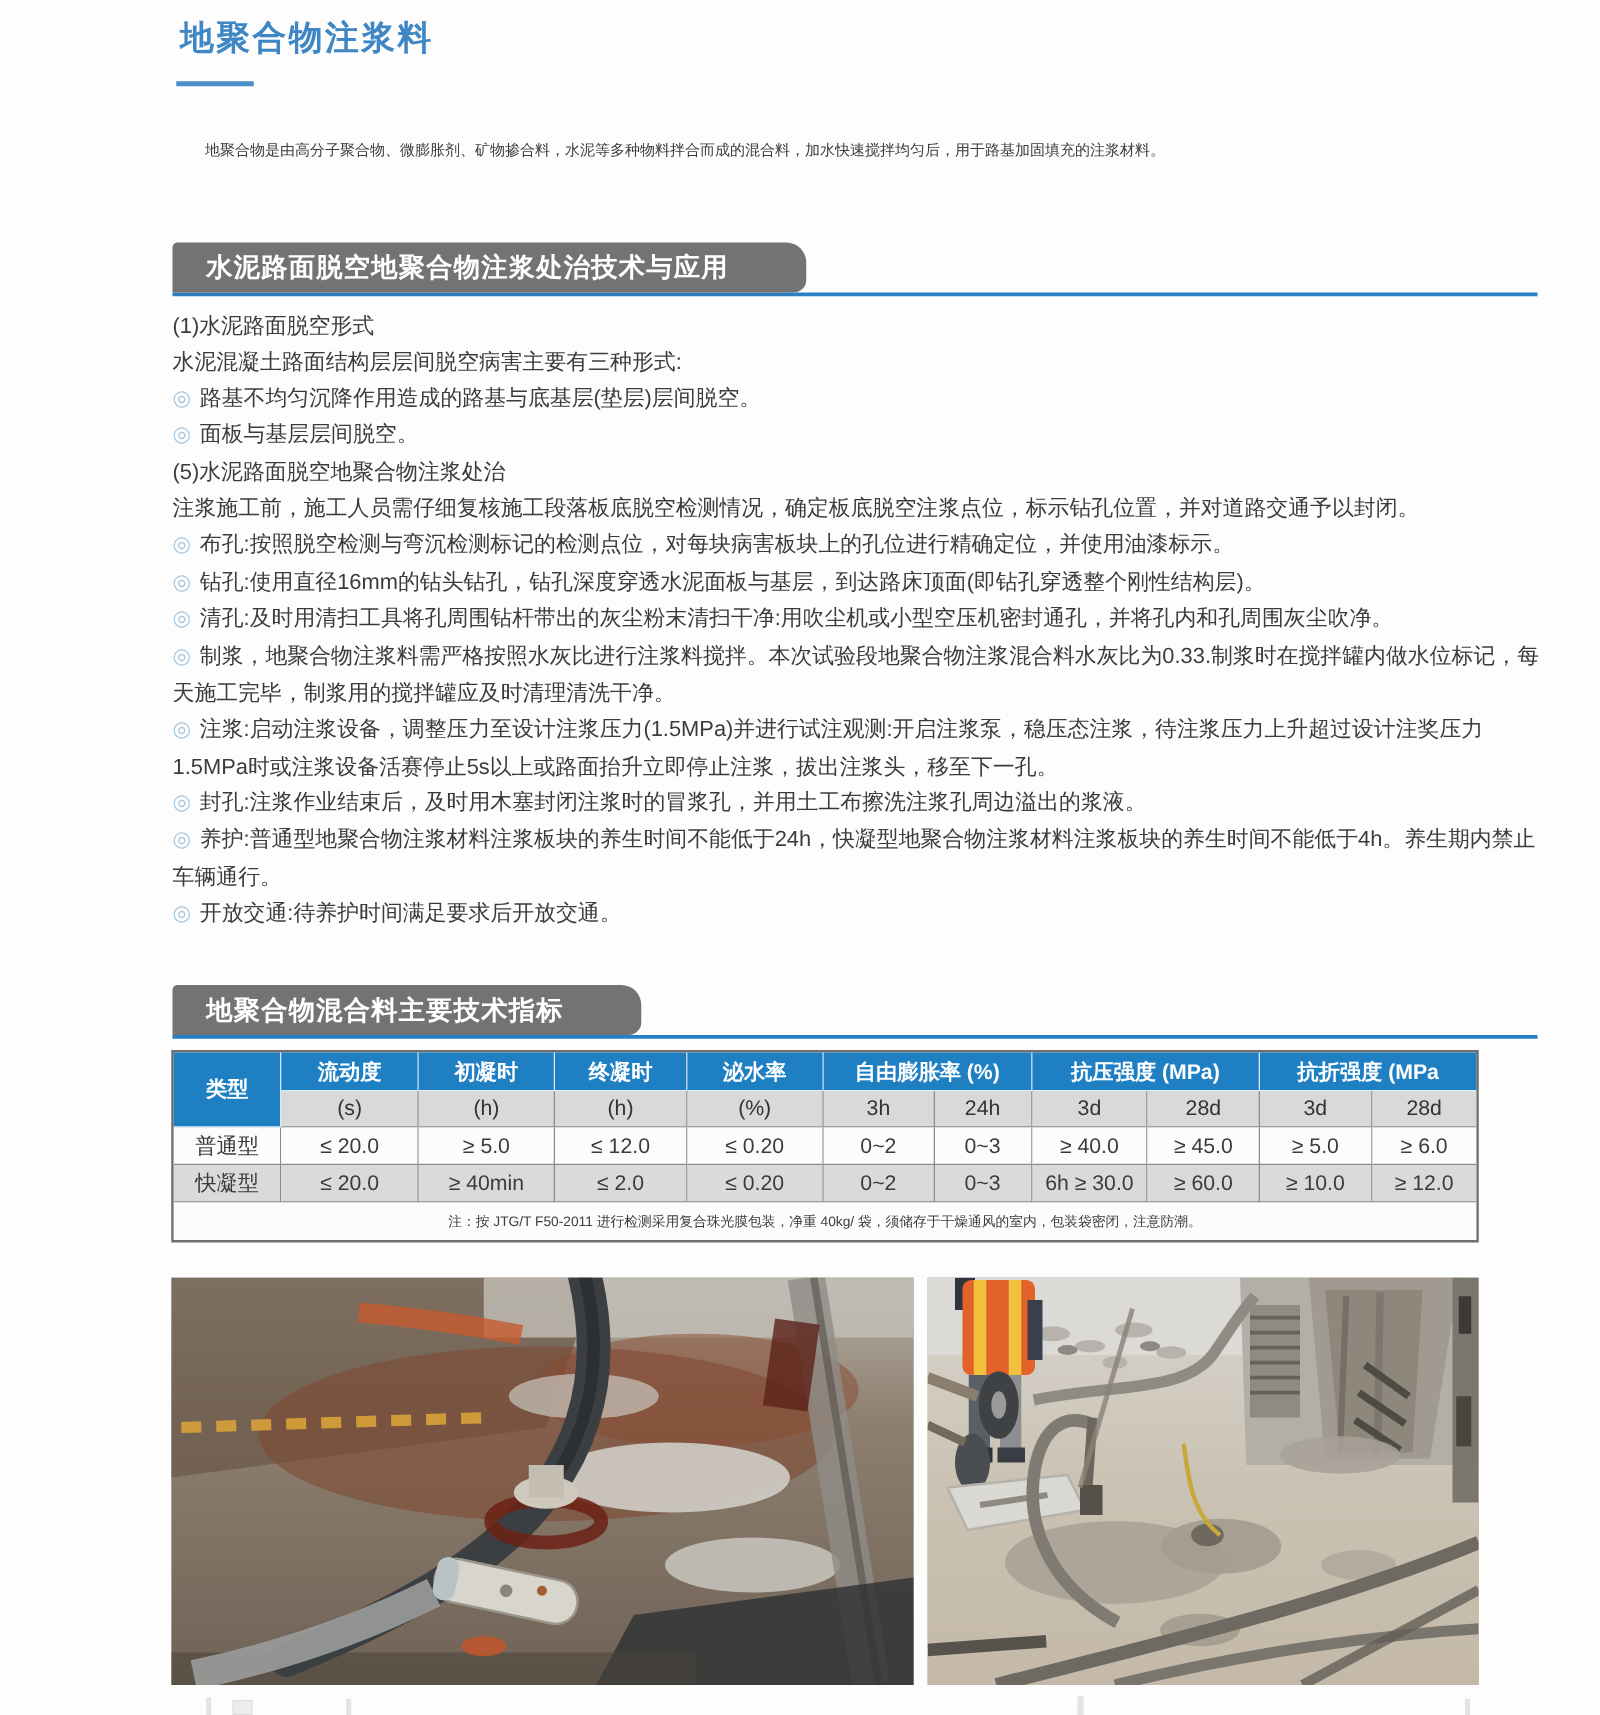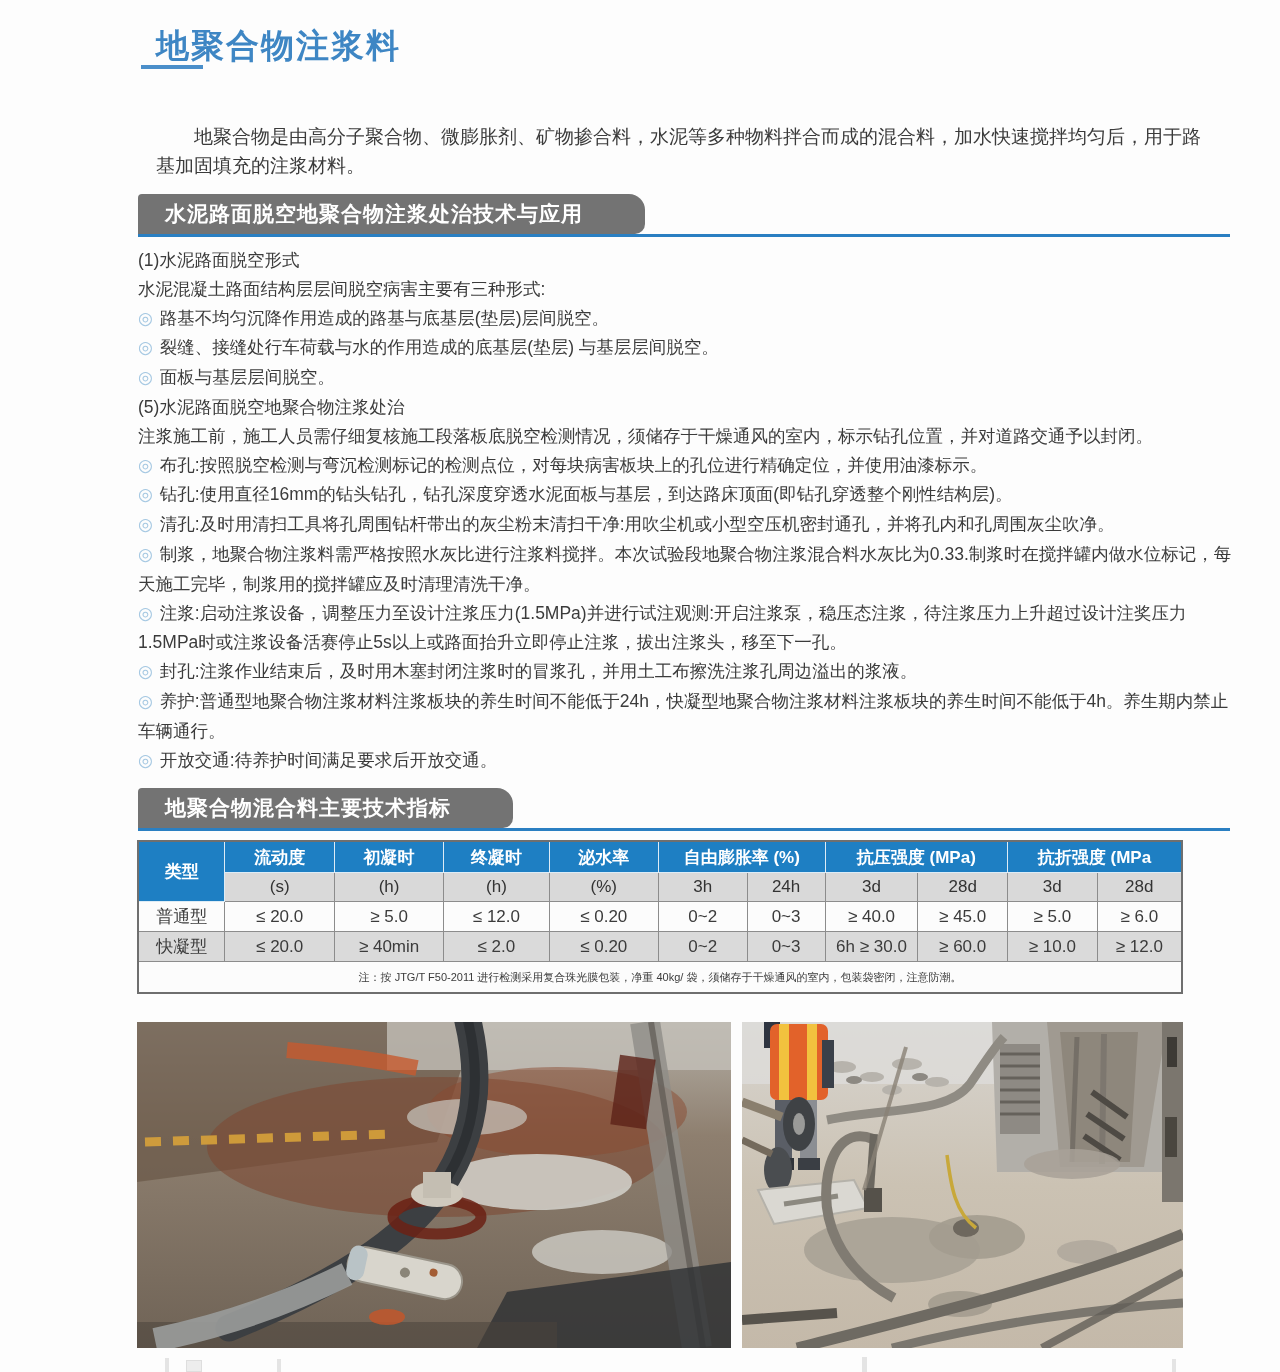--- a/index.html
+++ b/index.html
@@ -7,30 +7,30 @@
   body {
     width:1280px; height:1372px;
     background:#fdfdfd;
     font-family:"Liberation Sans", sans-serif;
     color:#3b3b3b;
     position:relative;
     overflow:hidden;
   }
   .page-title {
     position:absolute; top:8px; left:140px;
-    font-size:33px; font-weight:bold; color:#3e86c4;
-    letter-spacing:2px; margin:16px;
+    font-size:27px; font-weight:bold; color:#3e86c4;
+    letter-spacing:2px; margin:4px;
   }
   .title-dash {
     position:absolute; top:65px; left:141px;
     width:62px; height:4px; background:#4b8fca;
   }
   .intro {
     position:absolute; top:106px; left:140px; width:1062px;
-    font-size:19px; line-height:29px; text-indent:2em; margin:16px;
+    font-size:12px; line-height:29px; text-indent:2em; margin:0;
   }
   .section-banner {
     position:absolute; left:138px; width:1092px;
     border-bottom:3px solid #2a7fc2;
   }
   .banner-1 { top:194px; }
   .banner-2 { top:788px; }
   .section-banner .banner-label {
     display:inline-block;
     background:#737373; color:#ffffff;
@@ -93,24 +93,23 @@
 <p class="intro">地聚合物是由高分子聚合物、微膨胀剂、矿物掺合料，水泥等多种物料拌合而成的混合料，加水快速搅拌均匀后，用于路基加固填充的注浆材料。</p>
 
 <div class="section-banner banner-1">
   <span class="banner-label">水泥路面脱空地聚合物注浆处治技术与应用</span>
 </div>
 
 <div class="body-text">
   <p>(1)水泥路面脱空形式</p>
   <p>水泥混凝土路面结构层层间脱空病害主要有三种形式:</p>
   <p><span class="bullet">◎</span><span>路基不均匀沉降作用造成的路基与底基层(垫层)层间脱空。</span></p>
-  <p><span class="bullet">◎</span><span>裂缝、接缝处行车荷载与水的作用造成的底基层(垫层) 与基层层间脱空。</span></p>
   <p><span class="bullet">◎</span><span>面板与基层层间脱空。</span></p>
   <p>(5)水泥路面脱空地聚合物注浆处治</p>
-  <p>注浆施工前，施工人员需仔细复核施工段落板底脱空检测情况，须储存于干燥通风的室内，标示钻孔位置，并对道路交通予以封闭。</p>
+  <p>注浆施工前，施工人员需仔细复核施工段落板底脱空检测情况，确定板底脱空注浆点位，标示钻孔位置，并对道路交通予以封闭。</p>
   <p><span class="bullet">◎</span><span>布孔:按照脱空检测与弯沉检测标记的检测点位，对每块病害板块上的孔位进行精确定位，并使用油漆标示。</span></p>
   <p><span class="bullet">◎</span><span>钻孔:使用直径16mm的钻头钻孔，钻孔深度穿透水泥面板与基层，到达路床顶面(即钻孔穿透整个刚性结构层)。</span></p>
   <p><span class="bullet">◎</span><span>清孔:及时用清扫工具将孔周围钻杆带出的灰尘粉末清扫干净:用吹尘机或小型空压机密封通孔，并将孔内和孔周围灰尘吹净。</span></p>
   <p><span class="bullet">◎</span><span>制浆，地聚合物注浆料需严格按照水灰比进行注浆料搅拌。本次试验段地聚合物注浆混合料水灰比为0.33.制浆时在搅拌罐内做水位标记，每天施工完毕，制浆用的搅拌罐应及时清理清洗干净。</span></p>
   <p><span class="bullet">◎</span><span>注浆:启动注浆设备，调整压力至设计注浆压力(1.5MPa)并进行试注观测:开启注浆泵，稳压态注浆，待注浆压力上升超过设计注奖压力1.5MPa时或注浆设备活赛停止5s以上或路面抬升立即停止注浆，拔出注浆头，移至下一孔。</span></p>
   <p><span class="bullet">◎</span><span>封孔:注浆作业结束后，及时用木塞封闭注浆时的冒浆孔，并用土工布擦洗注浆孔周边溢出的浆液。</span></p>
   <p><span class="bullet">◎</span><span>养护:普通型地聚合物注浆材料注浆板块的养生时间不能低于24h，快凝型地聚合物注浆材料注浆板块的养生时间不能低于4h。养生期内禁止车辆通行。</span></p>
   <p><span class="bullet">◎</span><span>开放交通:待养护时间满足要求后开放交通。</span></p>
 </div>
 

